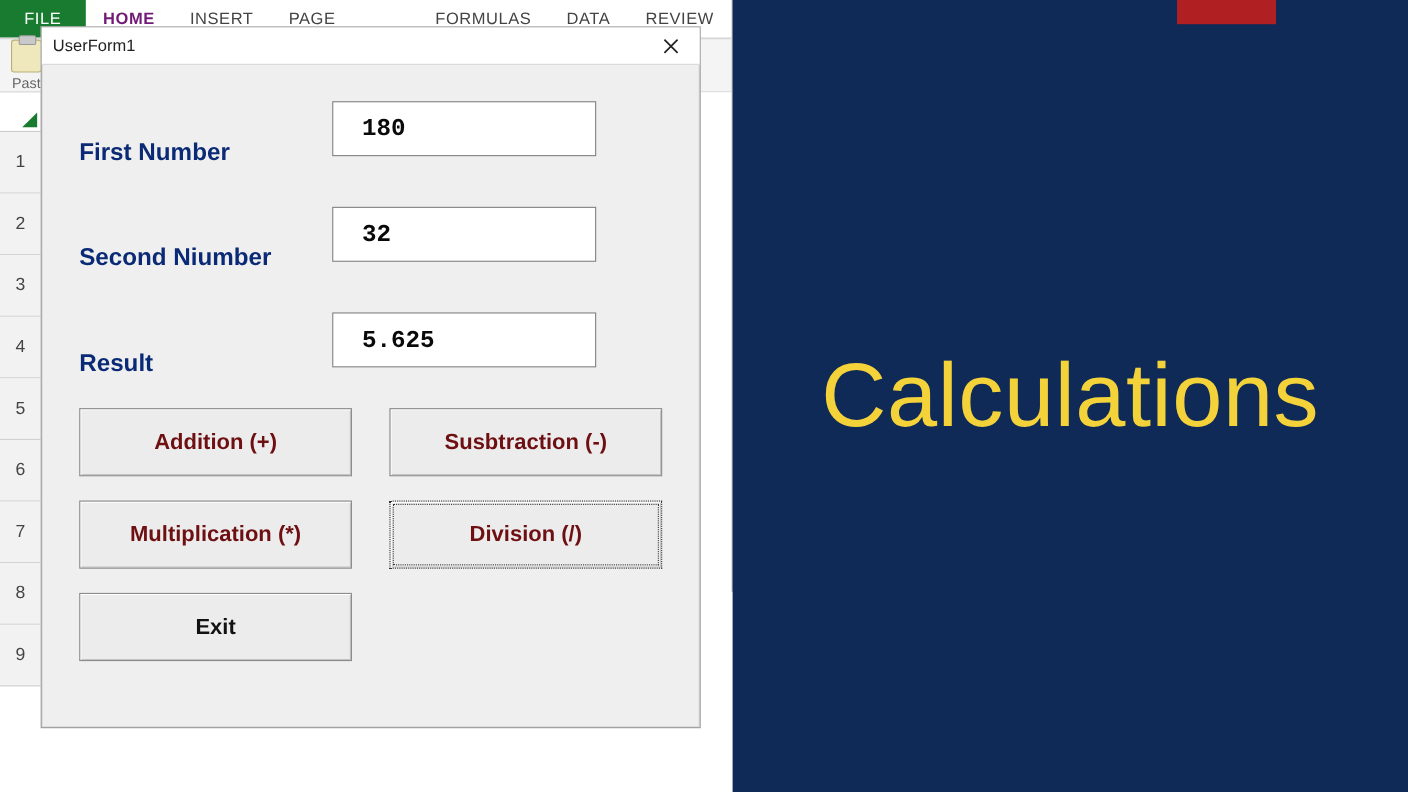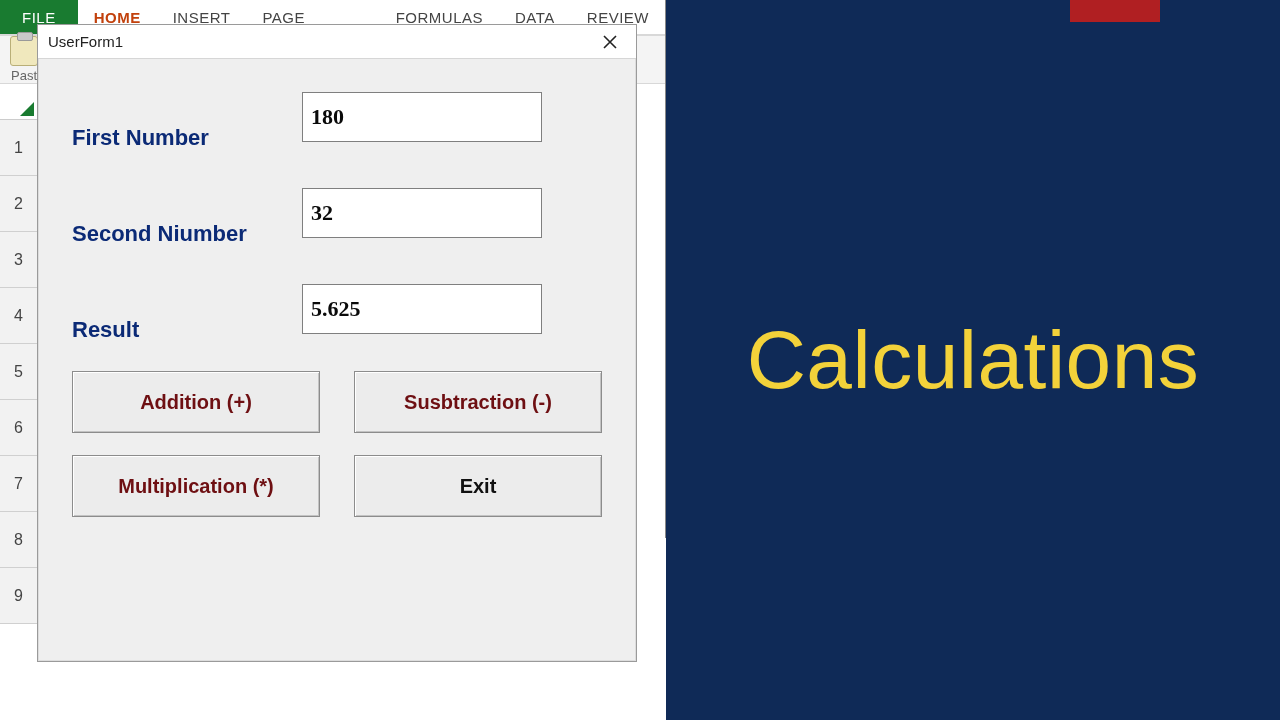--- a/index.html
+++ b/index.html
@@ -42,21 +42,21 @@
     letter-spacing: .5px;
     cursor: default;
   }
   .ribbon-tab.file {
     background: #197b30;
     color: #fff;
     font-weight: 400;
     padding: 0 22px;
   }
   .ribbon-tab.active {
-    color: #c2410c;
+    color: #701a75;
     border-bottom: 2px solid #197b30;
     font-weight: 600;
   }
   
   .ribbon-below {
     height: 80px;
     background: #f4f4f4;
     border-bottom: 1px solid #d8d8d8;
     display: flex;
     align-items: center;
@@ -189,22 +189,22 @@
     margin-top: 42px;
   }
   .uf-input {
     width: 240px;
     height: 50px;
     background: #fff;
     border: 1px solid #7f7f7f;
     font-size: 22px;
     font-weight: 700;
     color: #0a0a0a;
-    padding: 4px 8px;
-    font-family: Liberation Serif, serif;
+    padding: 4px 26px;
+    font-family: Liberation Mono, monospace;
   }
   .uf-buttons {
     margin-top: 16px;
     display: grid;
     grid-template-columns: 1fr 1fr;
     gap: 22px 34px;
   }
   .uf-btn {
     height: 62px;
     background: #ececec;
@@ -322,20 +322,21 @@
         </div>
         <div class="uf-row">
           <div class="uf-label">Result</div>
           <input class="uf-input" value="5.625" style="">
         </div>
 
         <div class="uf-buttons">
           <div class="uf-btn">Addition (+)</div>
           <div class="uf-btn">Susbtraction (-)</div>
           <div class="uf-btn">Multiplication (*)</div>
+          <div class="uf-btn focused">Division (/)</div>
           <div class="uf-btn dark">Exit</div>
         </div>
       </div>
     </div>
 
   </div>
 
   <div class="caption-pane">
     <div class="red-tab"></div>
     <div class="caption-text">

